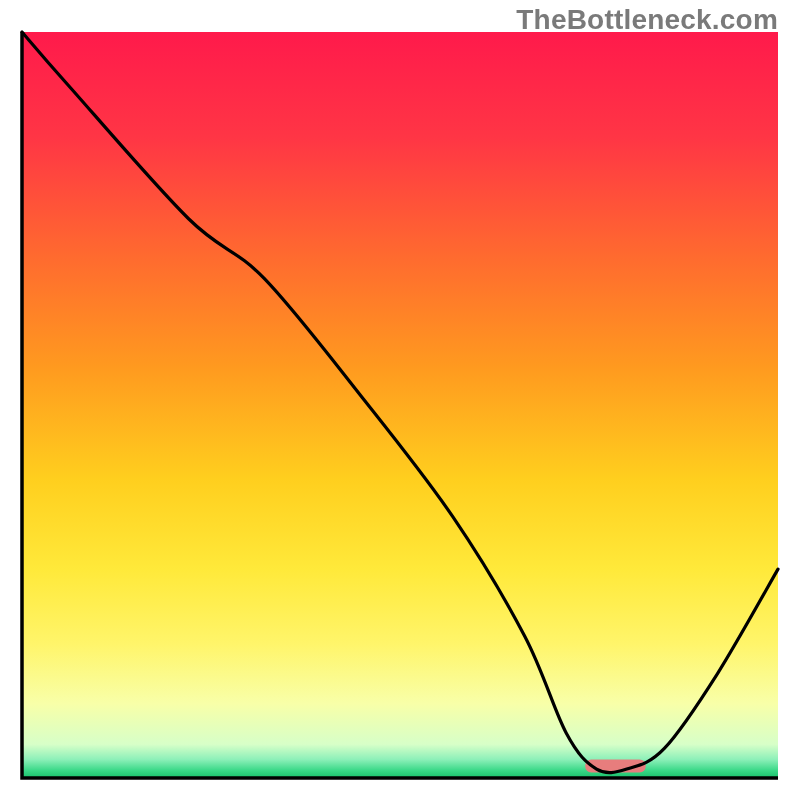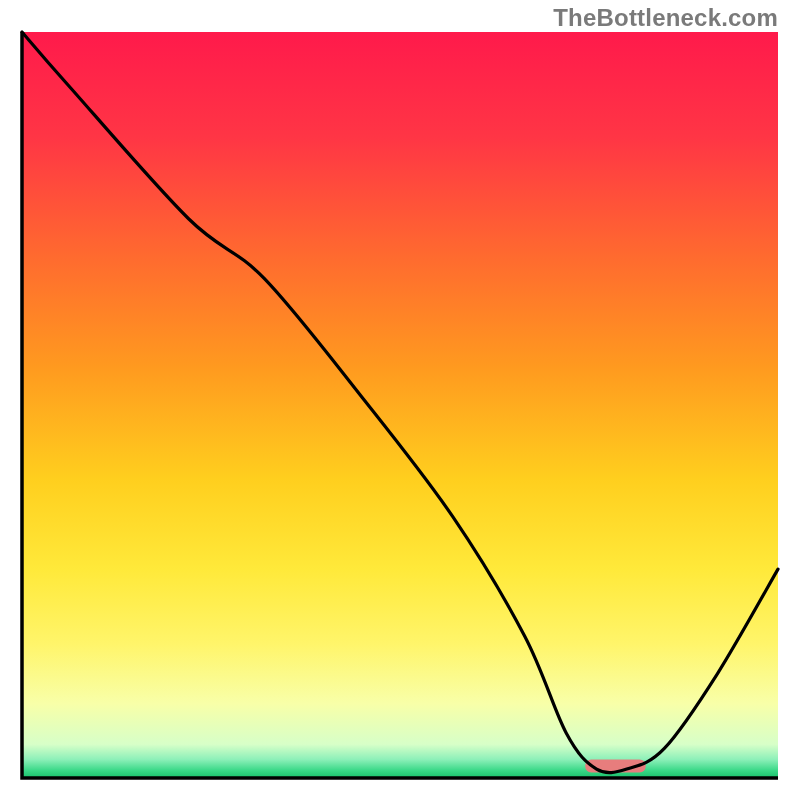--- a/index.html
+++ b/index.html
@@ -13,21 +13,21 @@
   }
   .wrap {
     position: relative;
     width: 800px;
     height: 800px;
   }
   .watermark {
     position: absolute;
     top: 4px;
     right: 22px;
-    font-size: 24px;
+    font-size: 28px;
     font-weight: 600;
     color: #7a7a7a;
     letter-spacing: 0.2px;
     margin-left: 17px;
   }
   svg {
     position: absolute;
     top: 0;
     left: 0;
   }

